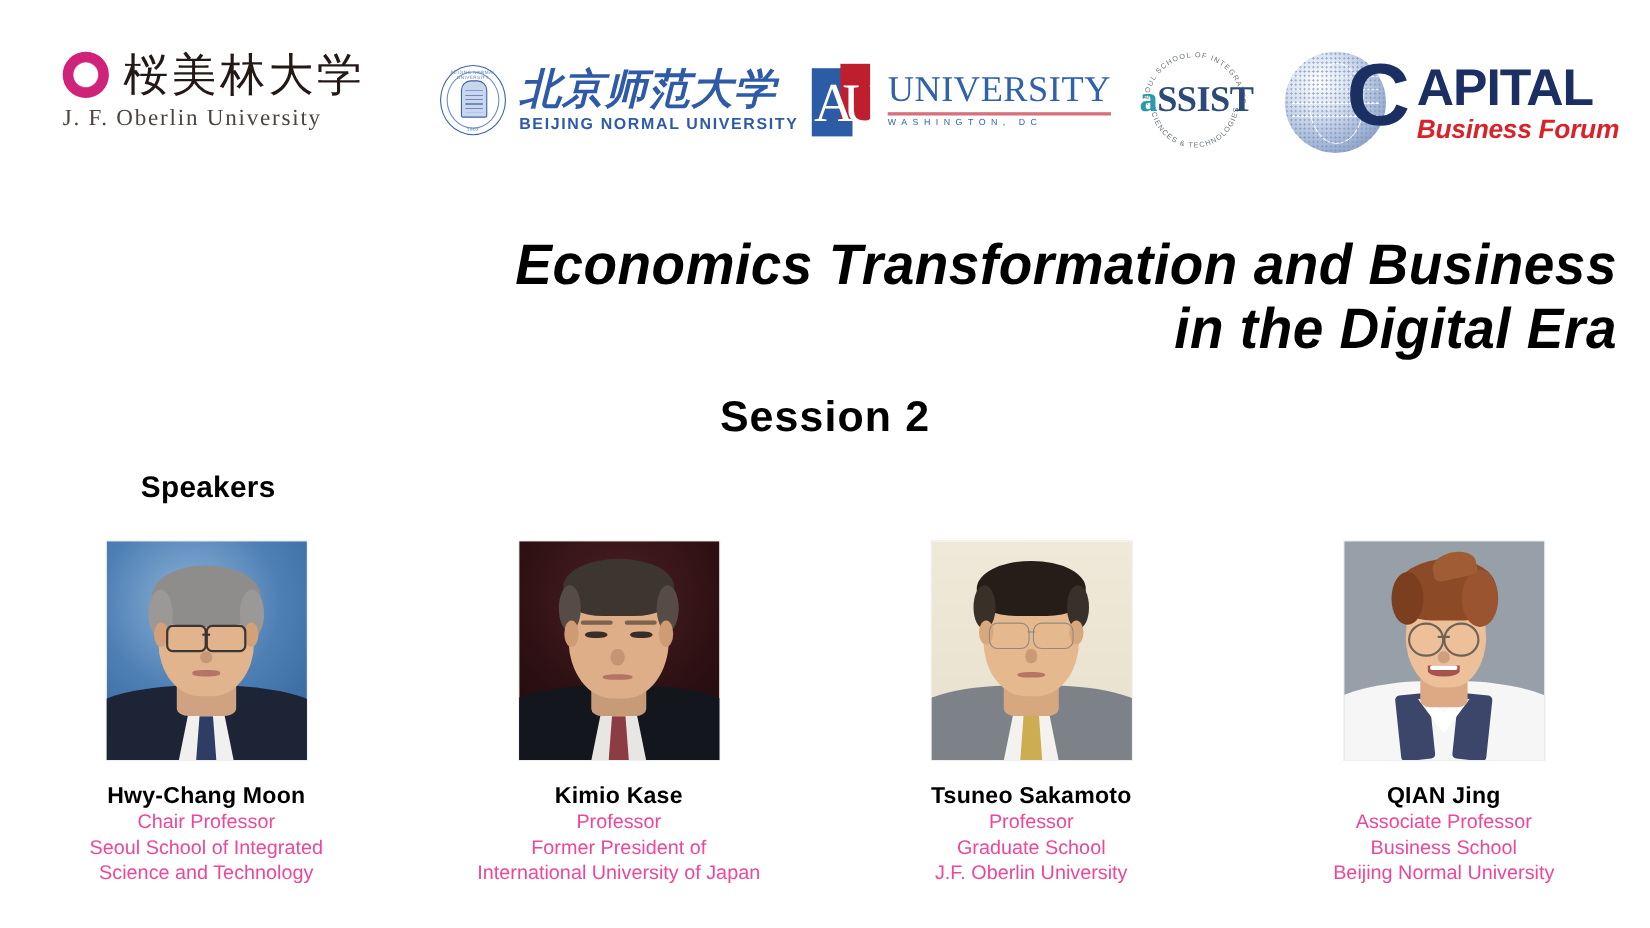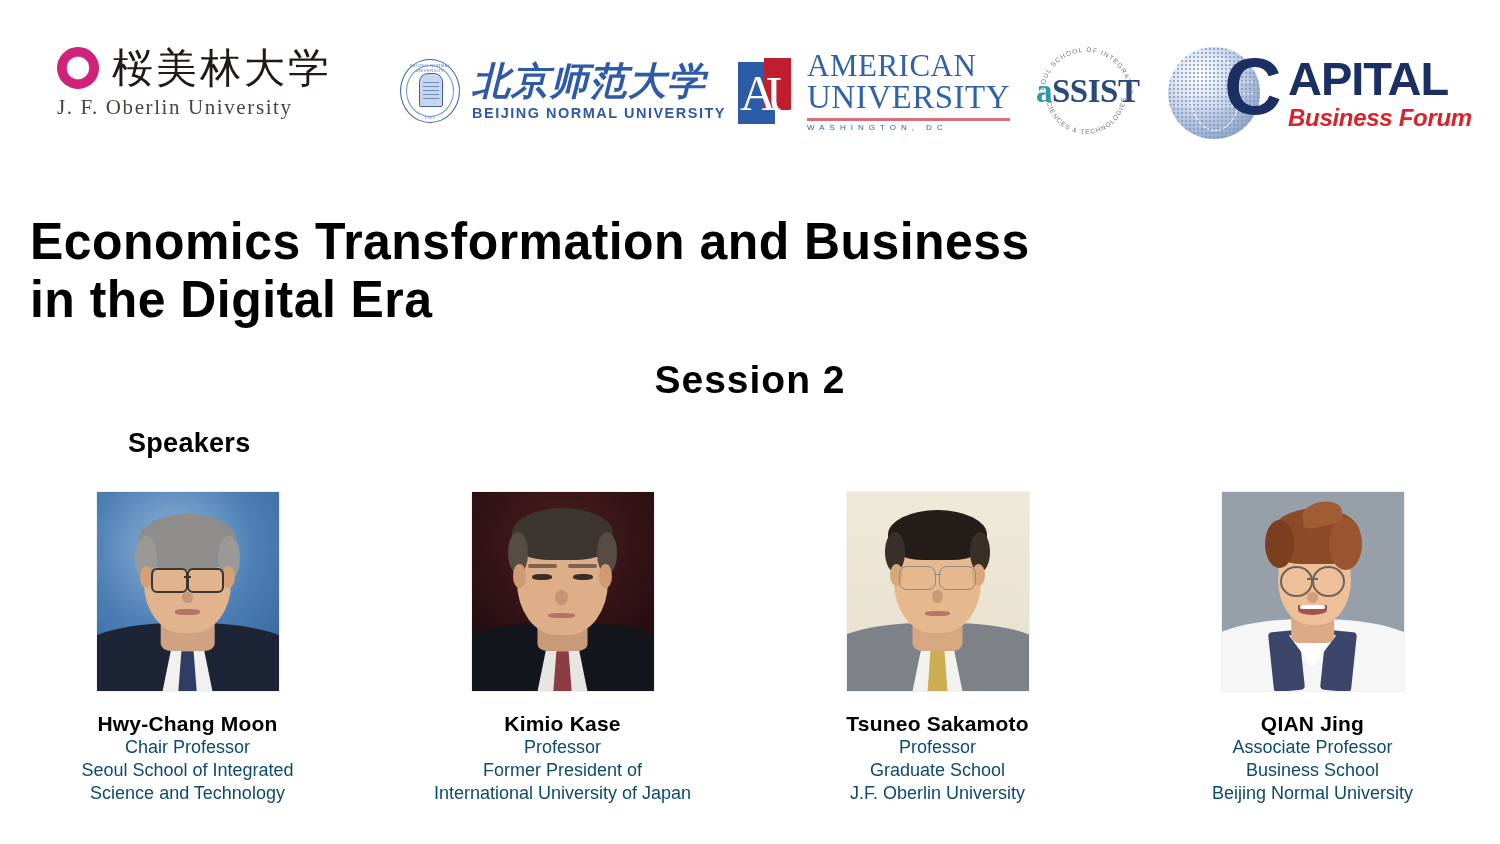--- a/index.html
+++ b/index.html
@@ -235,21 +235,22 @@
   .cap-sub {
     font-size: 24px; font-weight: bold; font-style: italic;
     color: #d8232a; line-height: 1.1; letter-spacing: -0.3px;
     margin-top: 3px; white-space: nowrap;
   }
 
   
   .title-block {
     position: absolute;
     left: 0; top: 212px; width: 1500px;
-    text-align: left;
+    text-align: right;
+    font-style: italic;
   }
   .main-title {
     font-family: "Liberation Sans Narrow", "Liberation Sans", sans-serif;
     font-weight: bold;
     font-size: 52px;
     line-height: 58px;
     letter-spacing: 0.5px;
     transform: scaleX(0.96);
     color: #000000;
     margin: 0;
@@ -335,21 +336,21 @@
   .caption { margin-top: 20px; text-align: center; }
   .sp-name {
     font-weight: bold;
     font-size: 21px;
     letter-spacing: 0.2px;
     color: #000000;
     line-height: 1.2;
   }
   .sp-line {
     font-size: 18px;
-    color: #0c4a6e;
+    color: #ec4899;
     line-height: 23px;
   }
 </style>
 </head>
 <body>
 
 <div class="logo-bar">
 
   <div class="logo" id="logo-oberlin">
     <div class="oberlin-row">
@@ -373,21 +374,20 @@
   </div>
 
   <div class="logo" id="logo-au">
     <div class="au-mark">
       <div class="blue-block"></div>
       <div class="red-block"></div>
       <div class="a-glyph">A</div>
       <div class="u-glyph">U</div>
     </div>
     <div class="au-text">
-      <div class="au-line1">AMERICAN</div>
       <div class="au-line2">UNIVERSITY</div>
       <div class="au-rule"></div>
       <div class="au-sub">WASHINGTON, DC</div>
     </div>
   </div>
 
   <div class="logo" id="logo-assist">
     <div class="assist-circle">
       <svg class="assist-arc" viewBox="0 0 100 100">
         <defs>

